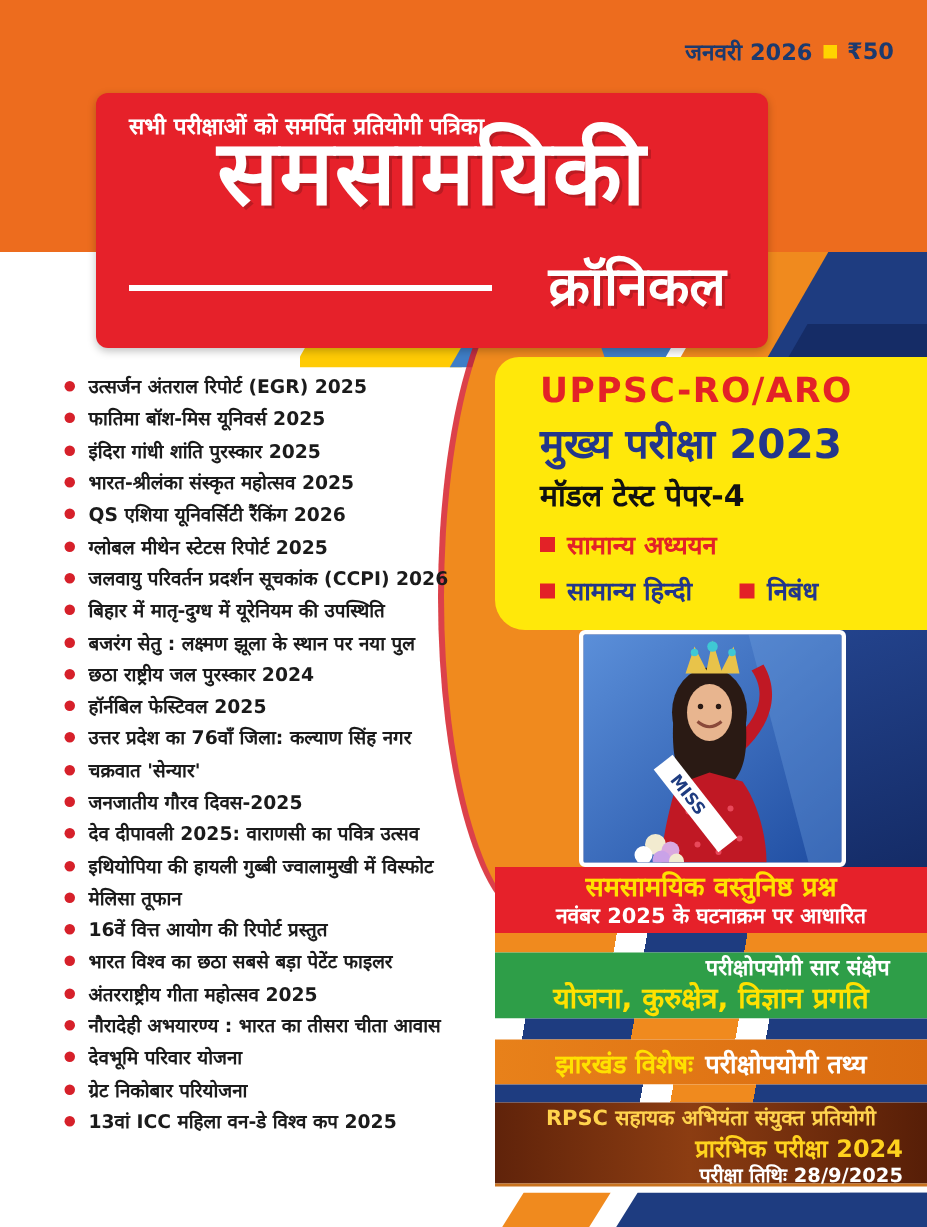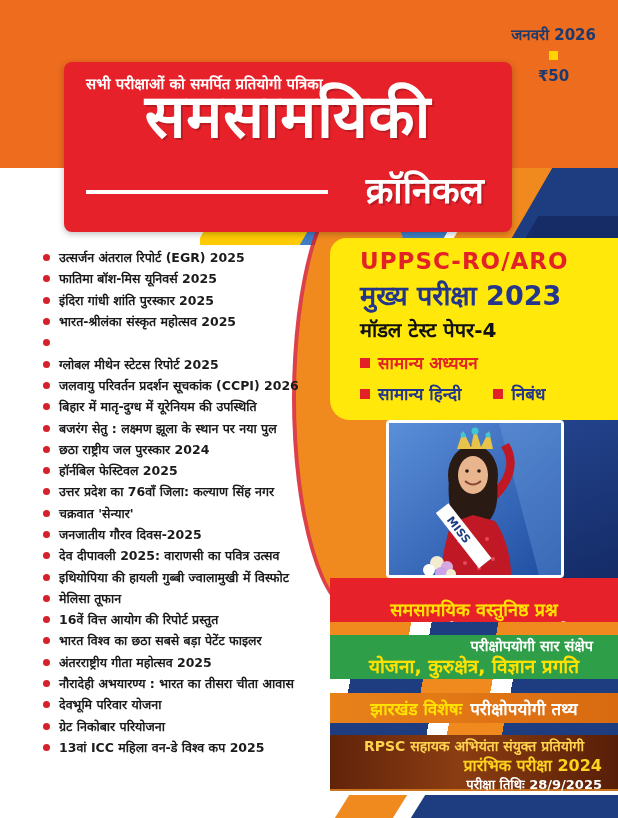--- a/index.html
+++ b/index.html
@@ -4,21 +4,21 @@
 <style>
   html,body{margin:0;padding:0;background:#fff;}
   .page{position:relative;width:618px;height:818px;overflow:hidden;background:#fff;
         font-family:"DejaVu Sans","Liberation Sans",sans-serif;}
 
   
   .top-band{position:absolute;left:0;top:0;width:618px;height:168px;background:#ED6C1E;}
 
   
   .issue-line{position:absolute;top:24px;right:22px;display:flex;align-items:center;gap:7px;
-              color:#1C3A6E;font-size:15px;font-weight:800;flex-direction:column;}
+              color:#1C3A6E;font-size:15px;font-weight:800;}
   .issue-sq{width:9px;height:9px;background:#FFD400;}
 
   
   .deco{position:absolute;left:200px;top:168px;width:418px;height:77px;overflow:hidden;}
   .deco div{position:absolute;top:0;height:100%;transform:skewX(-30deg);}
   .w-yellow{left:18px;width:112px;background:#FFCB05;}
   .w-blue{left:122px;width:148px;background:#3F7EC6;}
   .w-white{left:262px;width:16px;background:#fff;}
   .w-orange{left:272px;width:66px;background:#F08A1E;}
   .w-navy{left:330px;width:330px;background:#1E3C80;}
@@ -59,21 +59,21 @@
   .subj-red{color:#E32227;}
   .subj-navy{color:#23368B;}
   .subj-gap{width:16px;}
 
   
   .photo{position:absolute;left:386px;top:420px;width:178px;height:158px;border:3px solid #fff;
          border-radius:4px;overflow:hidden;z-index:6;box-sizing:border-box;background:#2A4E9E;}
 
   
   .banner{position:absolute;left:330px;width:288px;z-index:6;text-align:center;box-sizing:border-box;}
-  .b-red{top:578px;height:44px;background:#E6212A;padding-top:21px;}
+  .b-red{top:578px;height:44px;background:#E6212A;padding-top:3px;}
   .b-red .l1{color:#FFE100;font-size:18px;font-weight:900;line-height:22px;}
   .b-red .l2{color:#fff;font-size:14px;font-weight:800;line-height:17px;}
   .b-green{top:635px;height:44px;background:#2E9E48;padding-top:2px;}
   .b-green .l1{color:#fff;font-size:14.5px;font-weight:800;text-align:right;padding-right:25px;line-height:19px;}
   .b-green .l2{color:#FFE100;font-size:19px;font-weight:900;line-height:21px;}
   .b-jhar{top:693px;height:30px;background:linear-gradient(90deg,#E8811A,#D96A10);
           display:flex;align-items:center;justify-content:center;gap:8px;}
   .b-jhar .lab{color:#FFE100;font-size:17px;font-weight:900;}
   .b-jhar .txt{color:#fff;font-size:17px;font-weight:900;}
   .b-rpsc{top:735px;height:56px;background:linear-gradient(90deg,#60230A,#8C3D12 45%,#571E07);
@@ -212,20 +212,21 @@
     <span class="hl-text">इंदिरा गांधी शांति पुरस्कार 2025</span>
   </div>
 
   <div class="hl">
     <span class="dot"></span>
     <span class="hl-text">भारत-श्रीलंका संस्कृत महोत्सव 2025</span>
   </div>
 
   <div class="hl">
     <span class="dot"></span>
+    <span class="hl-text">QS एशिया यूनिवर्सिटी रैंकिंग 2026</span>
   </div>
 
   <div class="hl">
     <span class="dot"></span>
     <span class="hl-text">ग्लोबल मीथेन स्टेटस रिपोर्ट 2025</span>
   </div>
 
   <div class="hl">
     <span class="dot"></span>
     <span class="hl-text">जलवायु परिवर्तन प्रदर्शन सूचकांक (CCPI) 2026</span>

